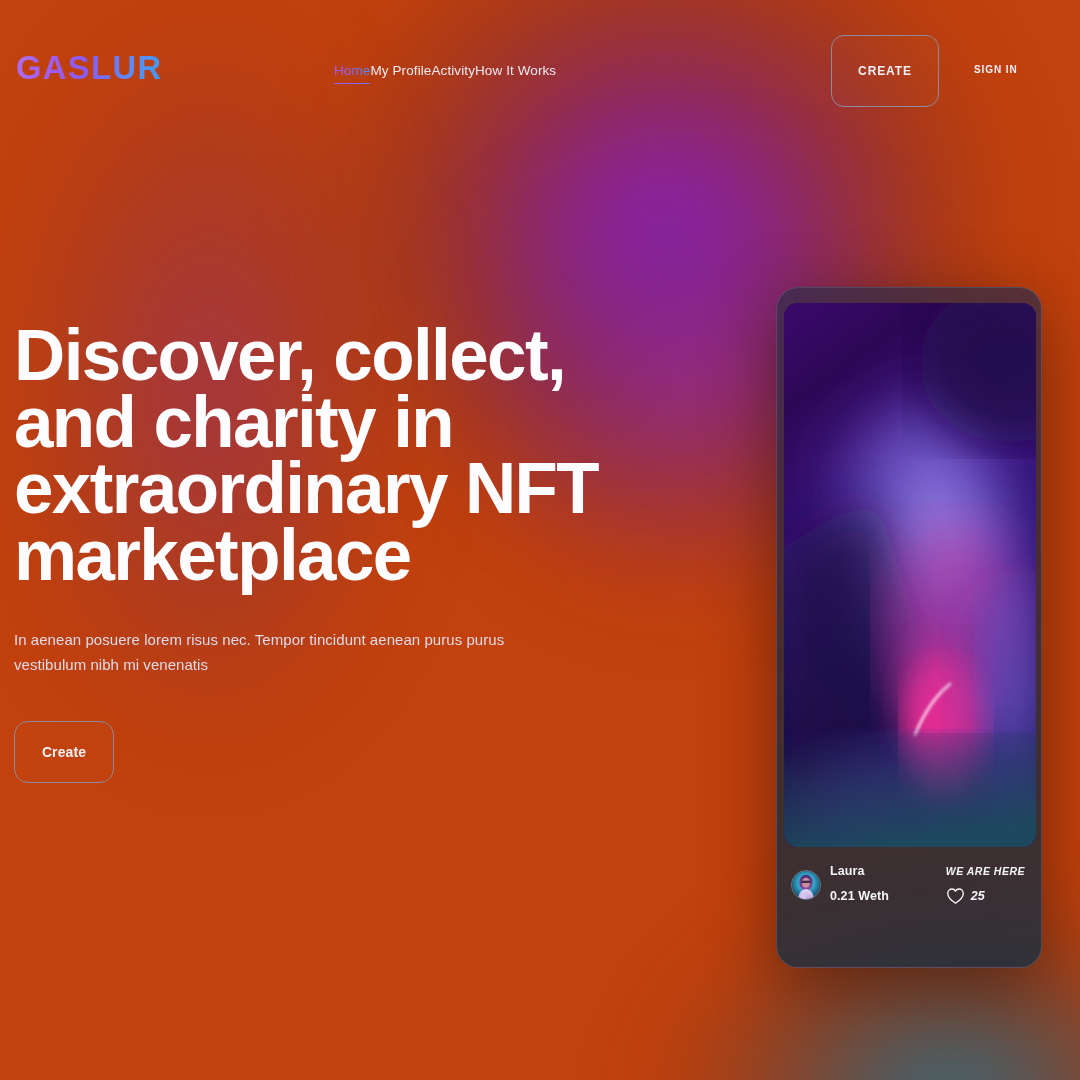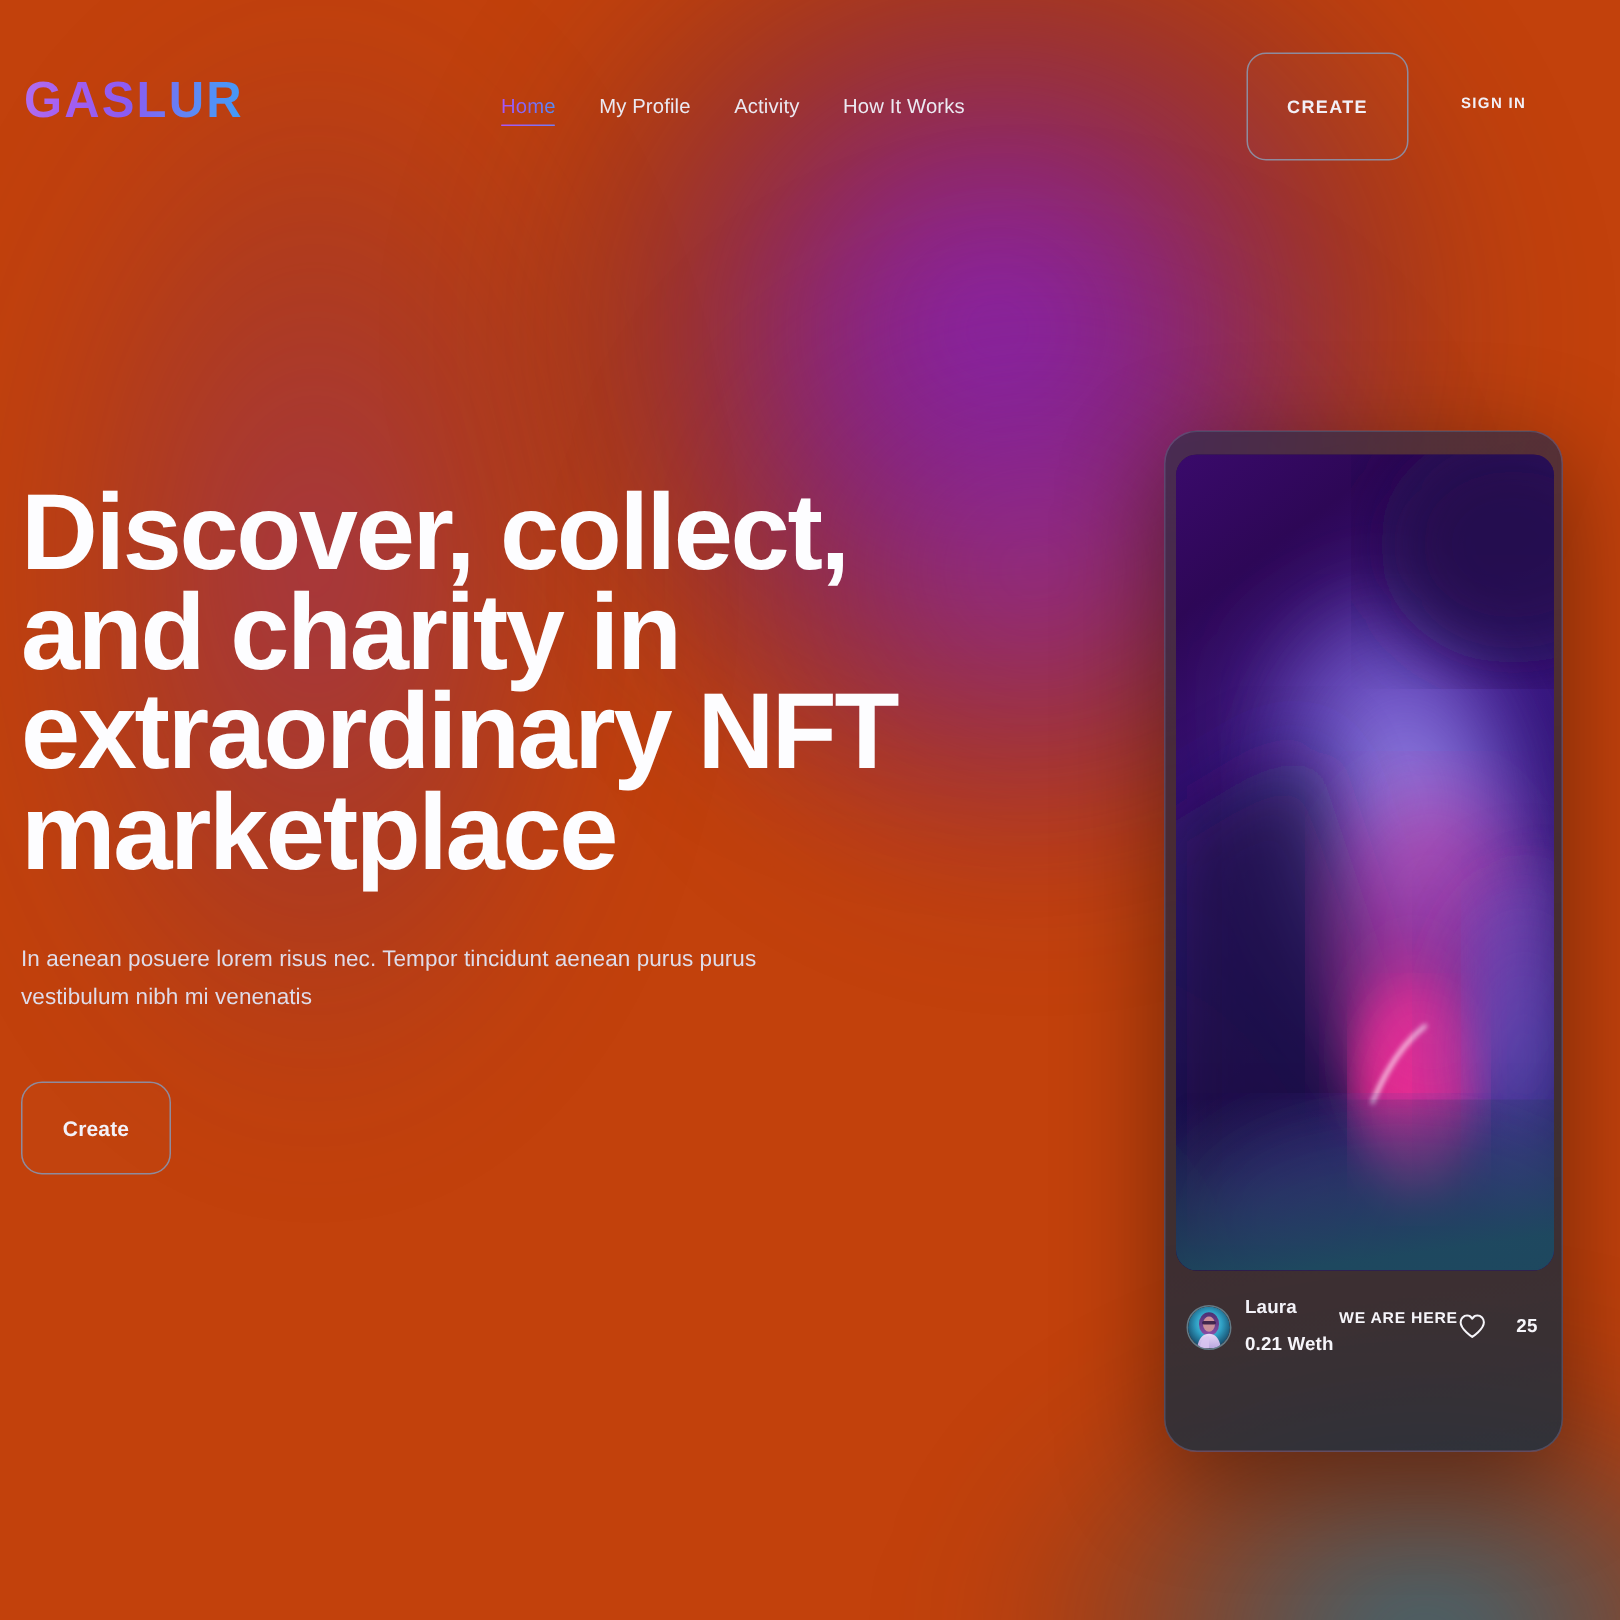--- a/index.html
+++ b/index.html
@@ -84,21 +84,21 @@
     background:linear-gradient(100deg,#b06ef0 0%,#a35ef0 22%,#8a5bf2 48%,#5b8cf5 78%,#3f9bf8 100%);
     -webkit-background-clip:text; background-clip:text;
     -webkit-text-fill-color:transparent; color:transparent;
     line-height:1;
     transform:scaleX(0.96);
     transform-origin:left center;
   }
 
   nav.main-nav {
     position:absolute; left:334px; top:63px;
-    display:flex; align-items:flex-start; gap:29px;
+    display:flex; align-items:flex-start; 
   }
   nav.main-nav a {
     font-size:13.5px;
     color:#ebe9f2;
     text-decoration:none;
     letter-spacing:0.1px;
     white-space:nowrap;
     padding-bottom:6px;
   }
   nav.main-nav a.active {
@@ -244,30 +244,30 @@
     line-height:1.05; letter-spacing:0.1px;
   }
   .meta-price {
     margin-top:12px;
     font-size:12.5px; color:#f6f5fa; font-weight:bold;
     line-height:1.05; letter-spacing:0.1px;
   }
 
   .meta-right {
     text-align:right; padding-top:3px;
-    display:flex; flex-direction:row; align-items:center;
+    display:flex; flex-direction:column; align-items:flex-start;font-style:italic;
   }
   .meta-tag {
     font-size:10.5px; font-weight:bold;
     color:#f6f5fa; letter-spacing:0.5px;
     white-space:nowrap;
   }
   .meta-likes {
     margin-top:10px;
-    display:flex; align-items:center; gap:20px;
+    display:flex; align-items:center; gap:6px;
   }
   .meta-likes .heart { width:19px; height:18px; display:block; }
   .meta-likes .count {
     font-size:12.5px; font-weight:bold; color:#f6f5fa;
     letter-spacing:0.1px;
   }
 </style>
 </head>
 <body>
 

